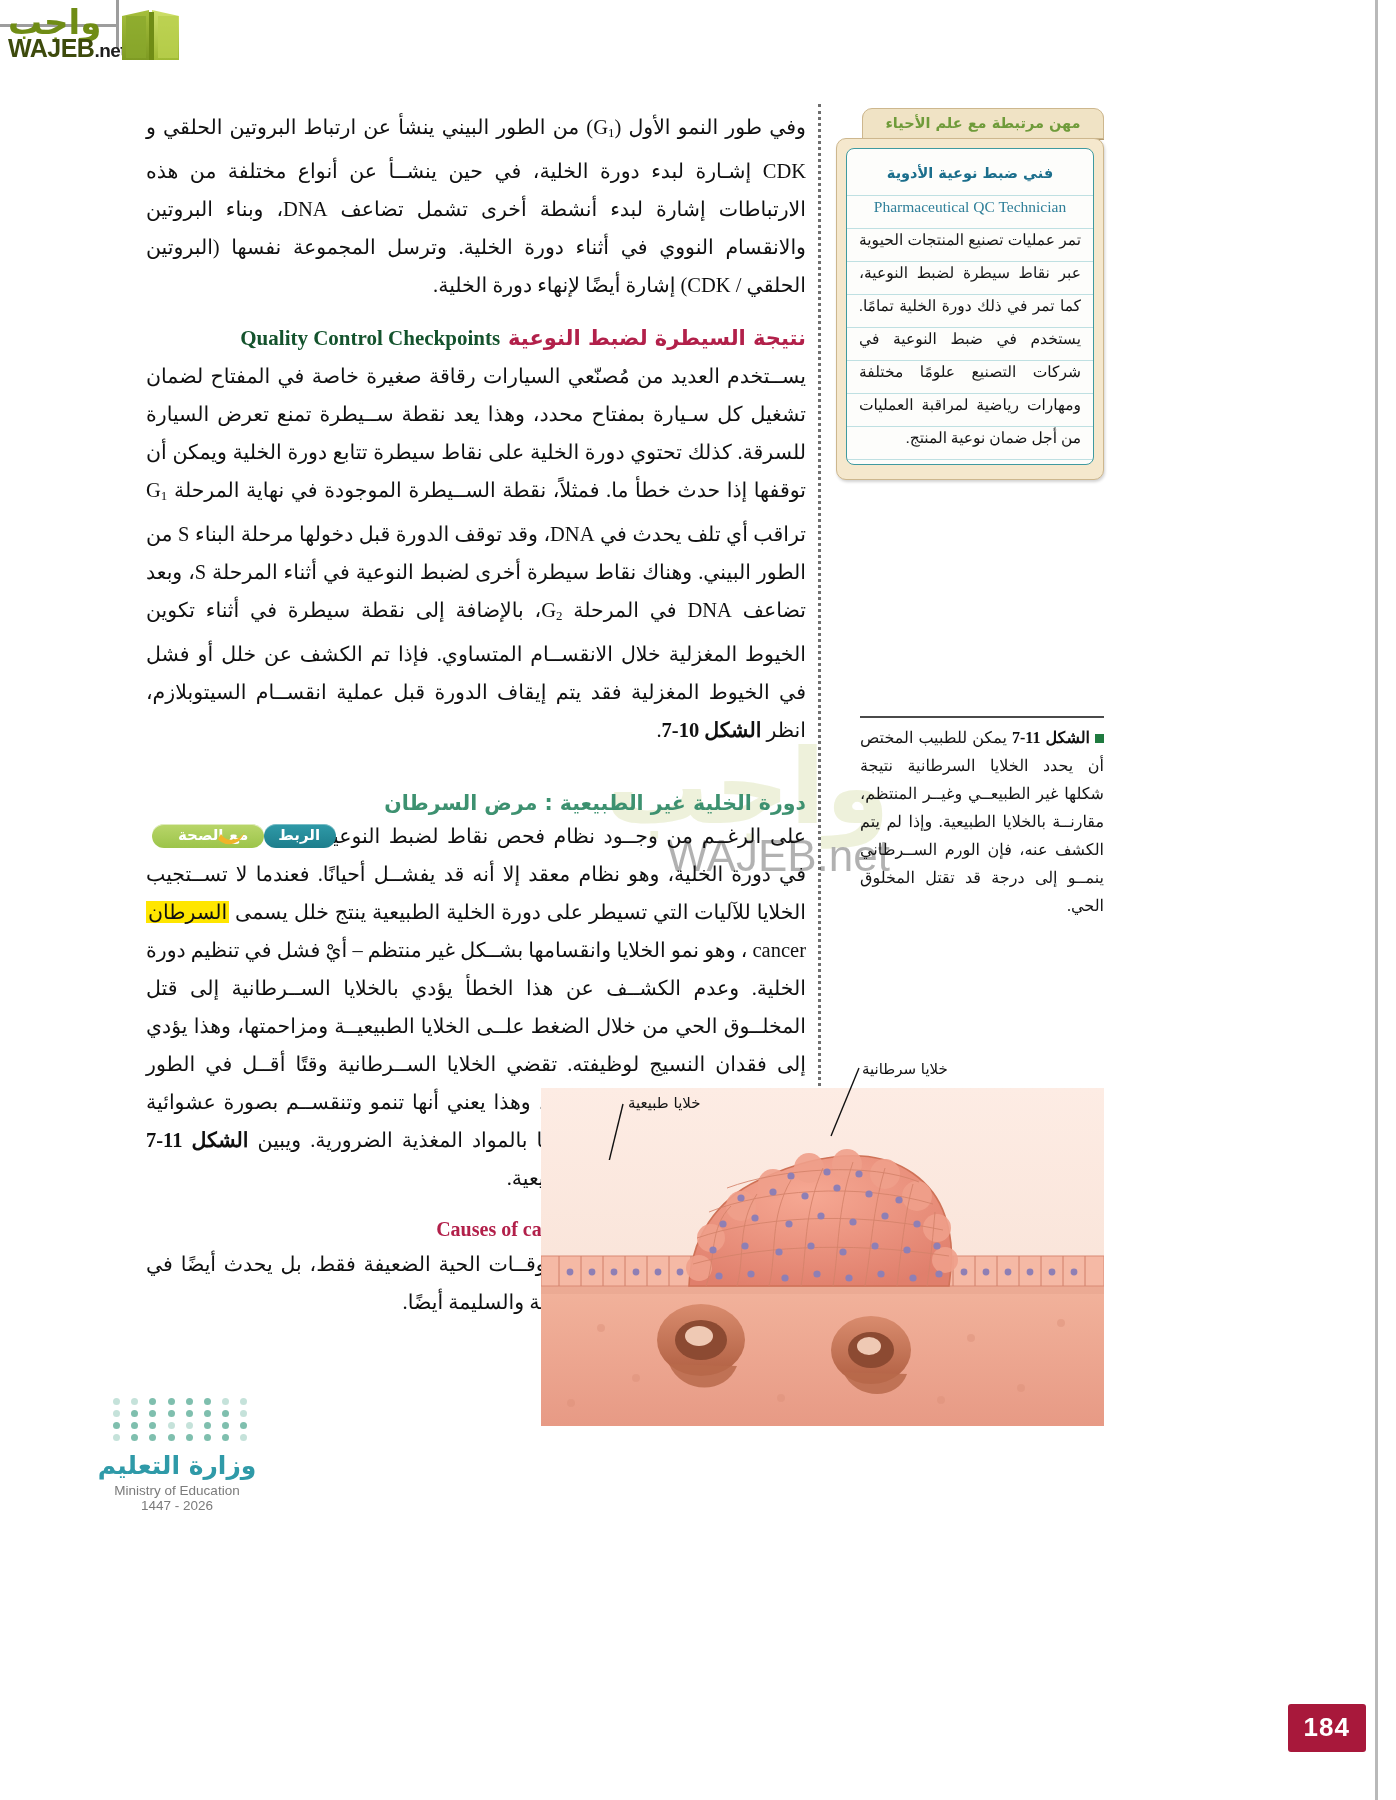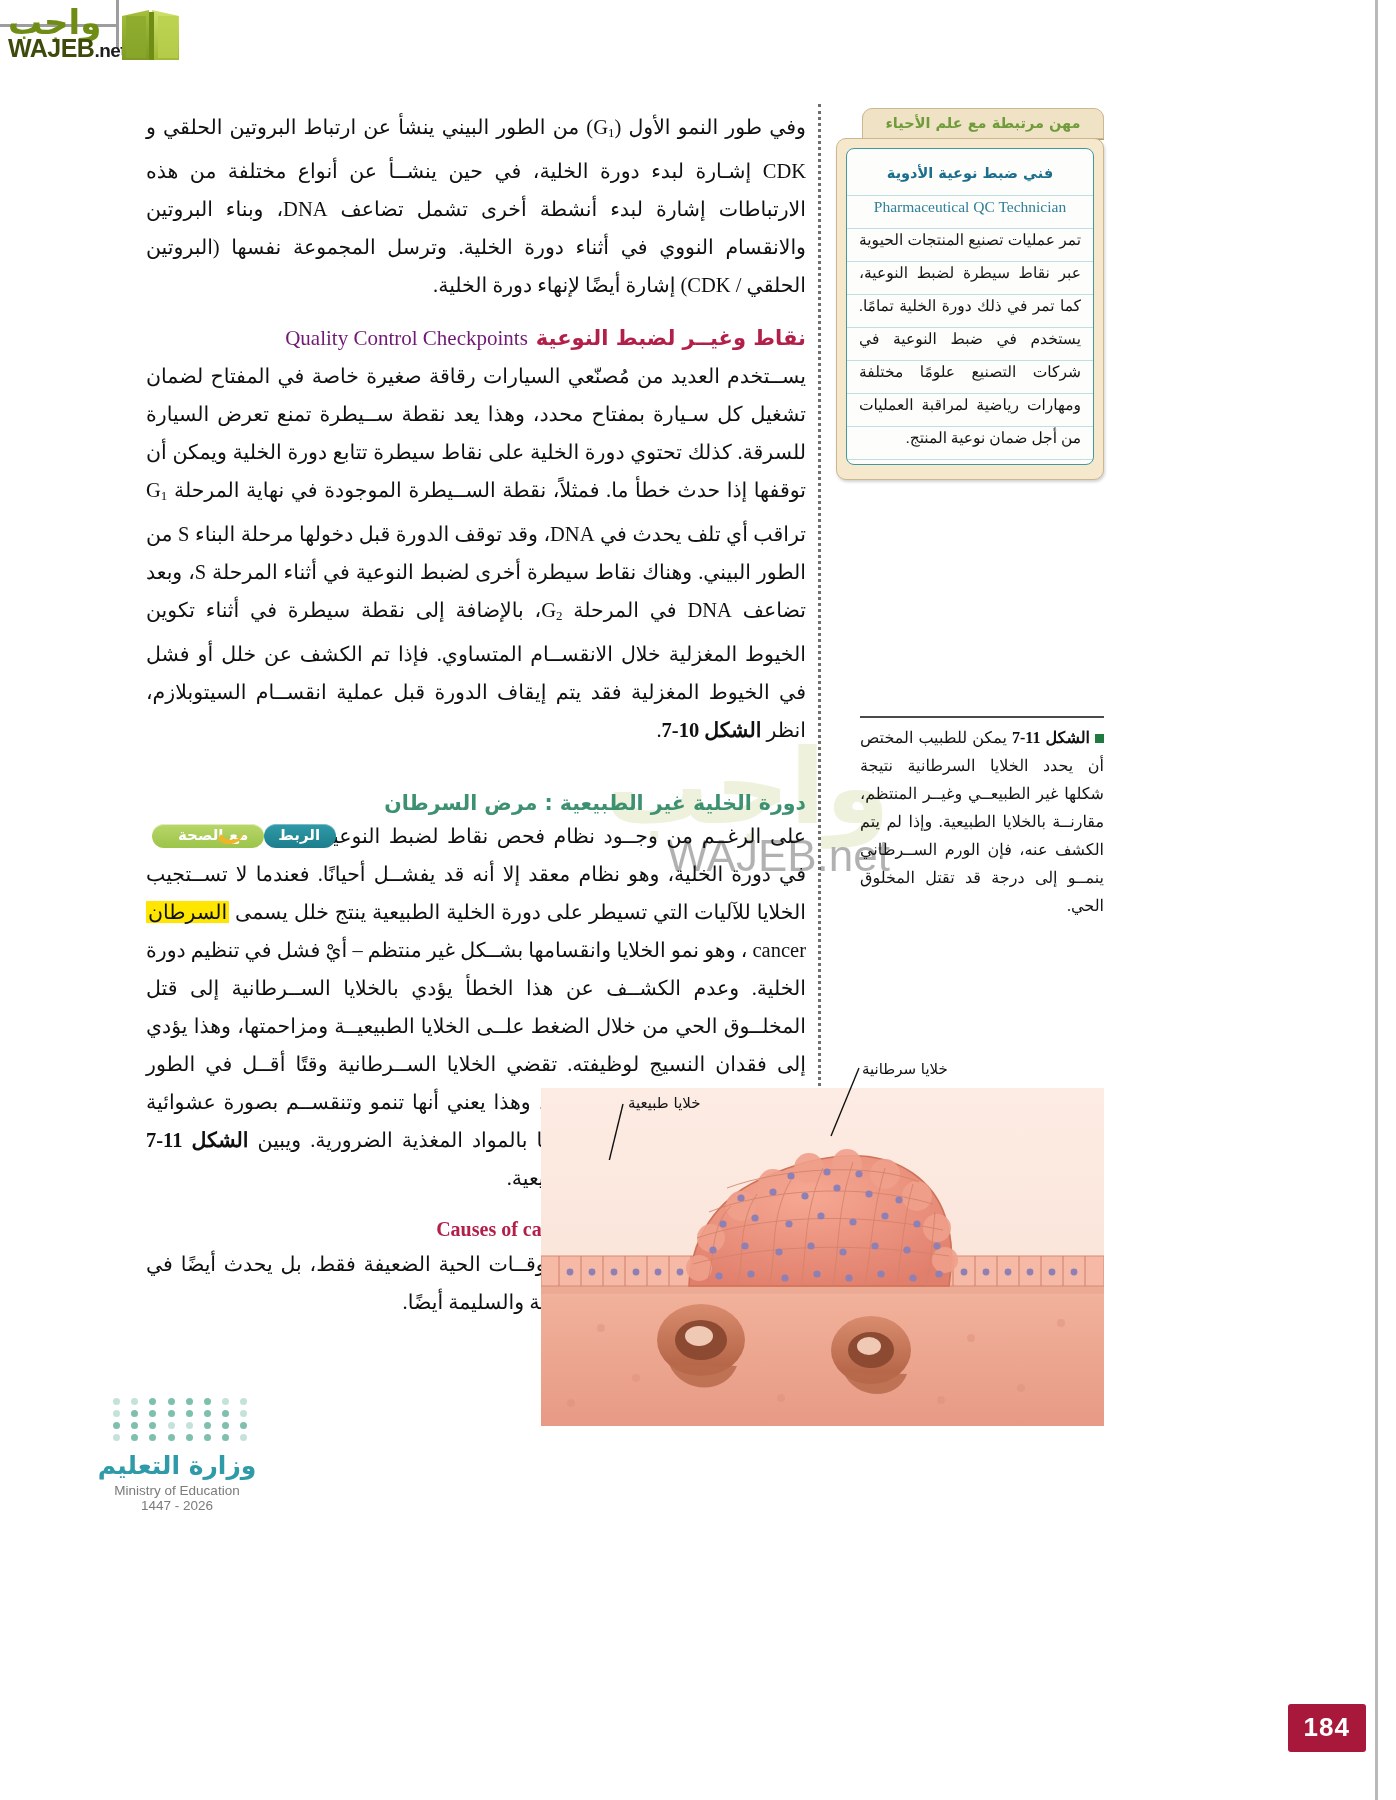--- a/index.html
+++ b/index.html
@@ -58,21 +58,21 @@
        font-family:"Liberation Serif",serif;}
   .sub{font-size:13px;vertical-align:-3px;}
 
   h2.sec{
     margin:22px 0 6px 0;font-size:21px;font-weight:bold;color:#b2204a;
     font-family:"DejaVu Sans","Liberation Sans",sans-serif;text-align:right;
     letter-spacing:0px;
   }
   h2.sec .en{
     font-family:"Liberation Serif",serif;direction:ltr;unicode-bidi:isolate;
-    display:inline-block;margin-right:8px;color:#701a75;font-weight:normal;font-size:21px;
+    display:inline-block;margin-right:8px;color:#14532d;font-weight:bold;font-size:21px;
   }
   h2.green{
     margin:42px 0 2px 0;font-size:20.5px;font-weight:bold;color:#3d9170;
     font-family:"DejaVu Sans","Liberation Sans",sans-serif;text-align:right;
   }
   h3.blue{
     margin:2px 0 12px 0;font-size:21px;font-weight:bold;color:#1b6e8c;
     font-family:"Liberation Serif",serif;direction:ltr;text-align:left;
   }
   h2.sub-red{
@@ -240,21 +240,21 @@
 
   <div id="watermark">
     <div class="wmar">واجب</div>
     <div class="wmen">WAJEB.net</div>
   </div>
 
   <div id="maincol">
 
     <p class="p">وفي طور النمو الأول (<span class="ltr">G<span class="sub">1</span></span>) من الطور البيني ينشأ عن ارتباط البروتين الحلقي و <span class="ltr">CDK</span> إشـارة لبدء دورة الخلية، في حين ينشــأ عن أنواع مختلفة من هذه الارتباطات إشارة لبدء أنشطة أخرى تشمل تضاعف <span class="ltr">DNA</span>، وبناء البروتين والانقسام النووي في أثناء دورة الخلية. وترسل المجموعة نفسها (البروتين الحلقي / <span class="ltr">CDK</span>) إشارة أيضًا لإنهاء دورة الخلية.</p>
 
-    <h2 class="sec"><span>نقاط وغيــر لضبط النوعية</span><span class="en">Quality Control Checkpoints</span></h2>
+    <h2 class="sec"><span>نتيجة السيطرة لضبط النوعية</span><span class="en">Quality Control Checkpoints</span></h2>
 
     <p class="p">يســتخدم العديد من مُصنّعي السيارات رقاقة صغيرة خاصة في المفتاح لضمان تشغيل كل سـيارة بمفتاح محدد، وهذا يعد نقطة ســيطرة تمنع تعرض السيارة للسرقة. كذلك تحتوي دورة الخلية على نقاط سيطرة تتابع دورة الخلية ويمكن أن توقفها إذا حدث خطأ ما. فمثلاً، نقطة الســيطرة الموجودة في نهاية المرحلة <span class="ltr">G<span class="sub">1</span></span> تراقب أي تلف يحدث في <span class="ltr">DNA</span>، وقد توقف الدورة قبل دخولها مرحلة البناء <span class="ltr">S</span> من الطور البيني. وهناك نقاط سيطرة أخرى لضبط النوعية في أثناء المرحلة <span class="ltr">S</span>، وبعد تضاعف <span class="ltr">DNA</span> في المرحلة <span class="ltr">G<span class="sub">2</span></span>، بالإضافة إلى نقطة سيطرة في أثناء تكوين الخيوط المغزلية خلال الانقســام المتساوي. فإذا تم الكشف عن خلل أو فشل في الخيوط المغزلية فقد يتم إيقاف الدورة قبل عملية انقســام السيتوبلازم، انظر <b class="bold">الشكل 10-7</b>.</p>
 
     <h2 class="green">دورة الخلية غير الطبيعية : مرض السرطان</h2>
 
     <div class="badge">
       <span class="pill-teal">الربط</span>
       <span class="pill-green">مع الصحة</span>
       <svg class="swoosh" viewBox="0 0 34 34">
         <path d="M4 22 C10 30, 26 30, 31 14 C27 24, 12 26, 7 17 Z" fill="#f0b429"></path>

